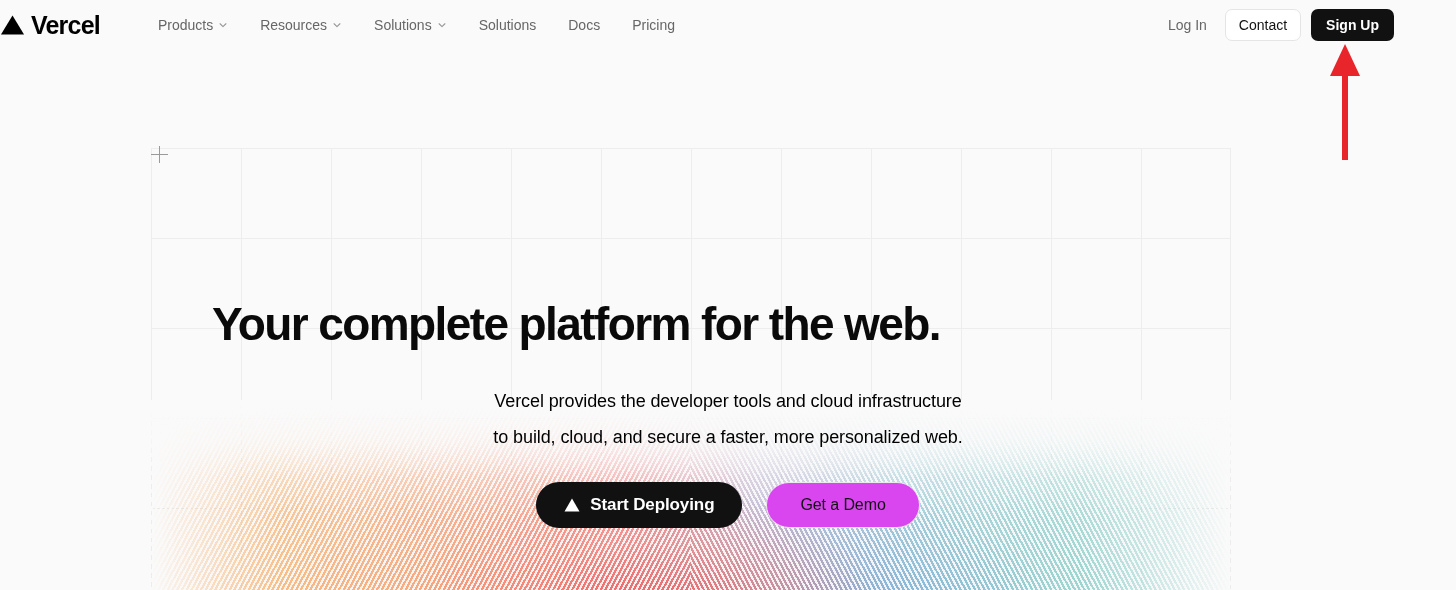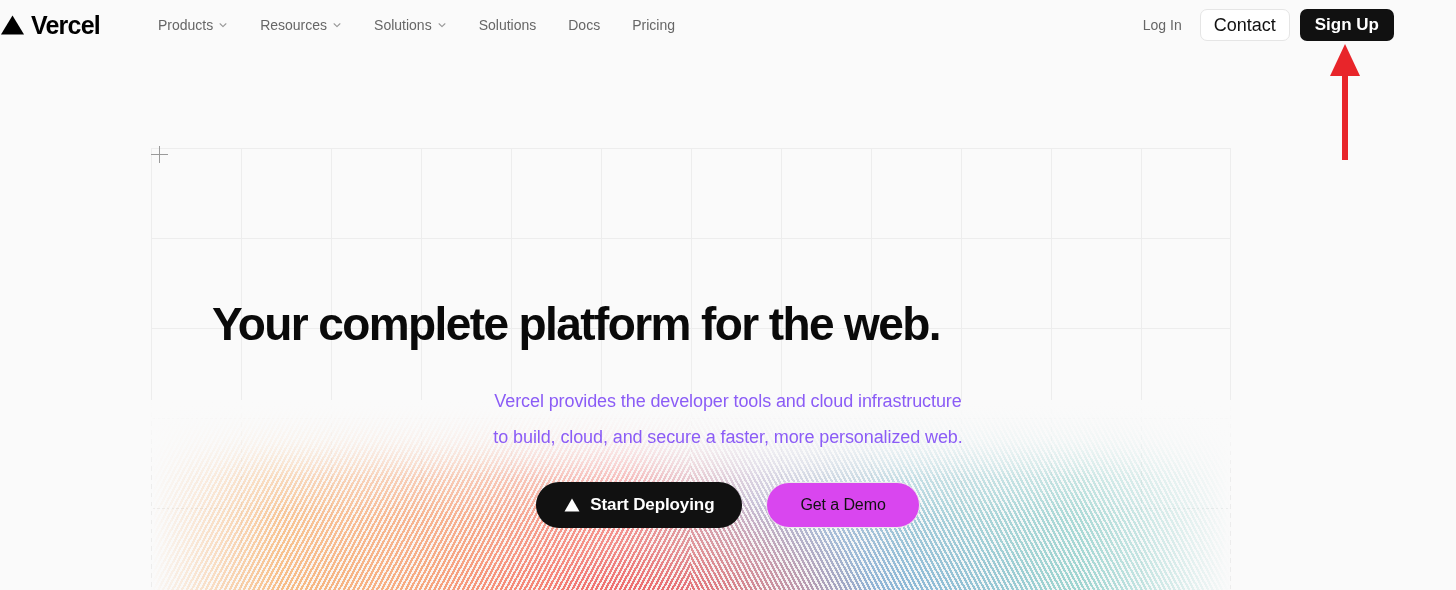--- a/index.html
+++ b/index.html
@@ -87,34 +87,34 @@
     gap: 10px;
     padding-right: 62px;
   }
   .login-link {
     font-size: 14px;
     color: #666666;
     cursor: pointer;
     padding: 6px 8px;
   }
   .btn-contact {
-    font-size: 18px;
+    font-size: 14px;
     color: #111111;
     background: #ffffff;
     border: 1px solid #e5e5e5;
     border-radius: 7px;
     height: 32px;
     padding: 0 13px;
     display: flex;
     align-items: center;
     cursor: pointer;
     font-family: inherit;
   }
   .btn-signup {
-    font-size: 17px;
+    font-size: 14px;
     font-weight: 700;
     color: #ffffff;
     background: #111111;
     border: none;
     border-radius: 7px;
     height: 32px;
     padding: 0 15px;
     display: flex;
     align-items: center;
     cursor: pointer;
@@ -250,21 +250,21 @@
   }
 
   .subline {
     position: absolute;
     top: 383px;
     left: 0;
     width: 1456px;
     text-align: center;
     font-size: 18px;
     line-height: 36px;
-    color: #8b5cf6;
+    color: #000000;
     letter-spacing: -0.1px;
   }
   .subline span { display: block; }
 
   .cta-row {
     position: absolute;
     top: 482px;
     left: 0;
     width: 1456px;
     display: flex;

